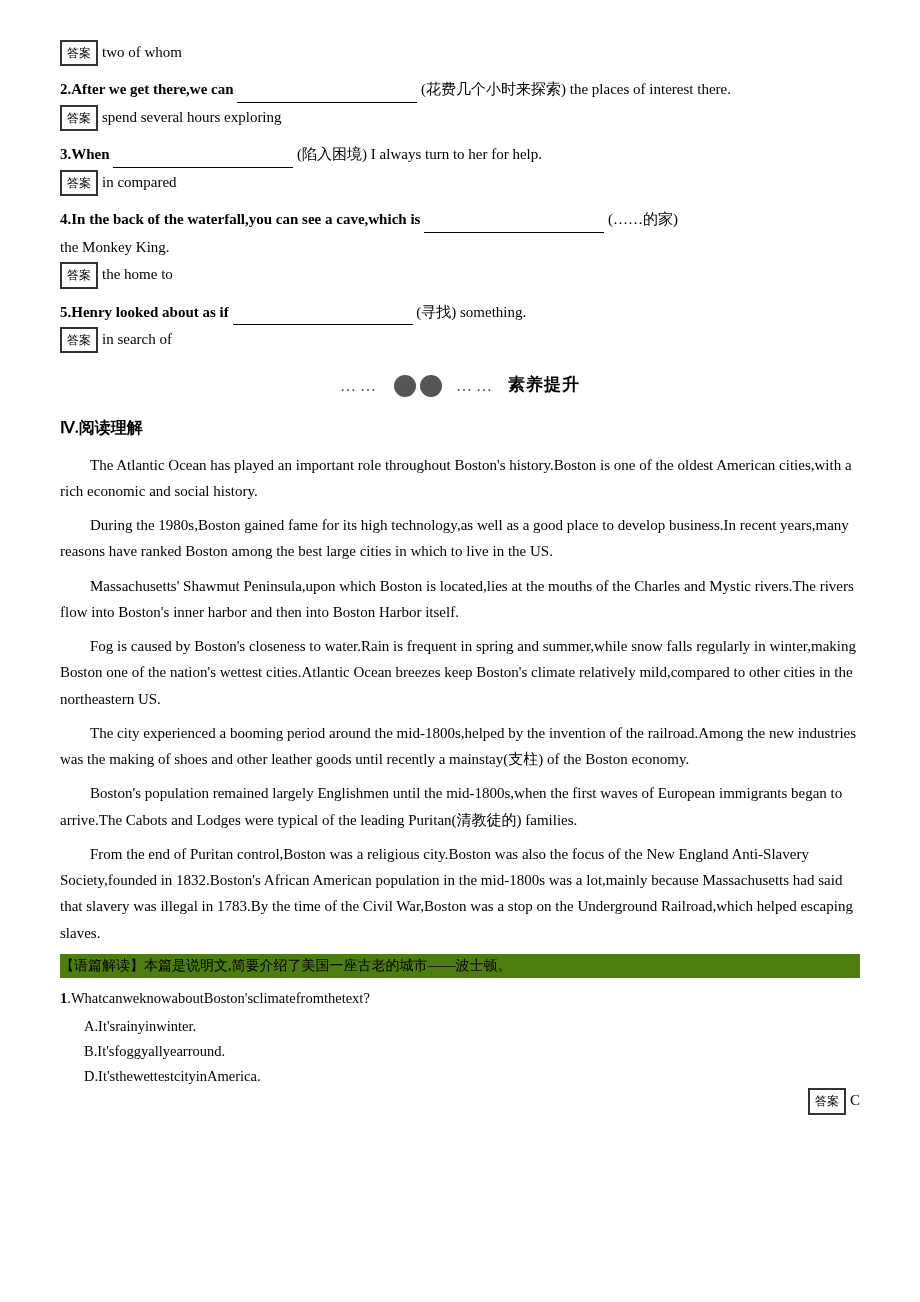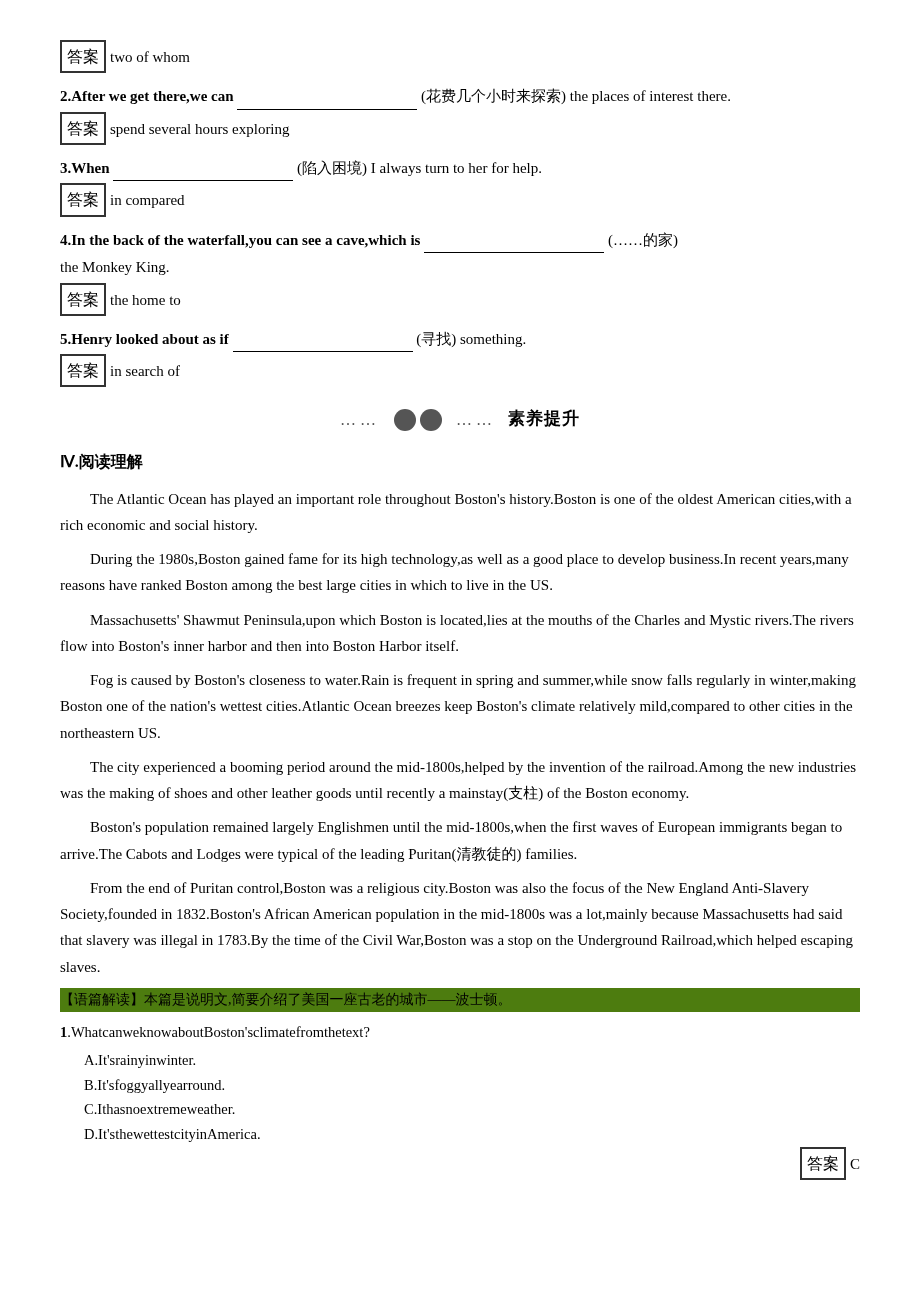--- a/index.html
+++ b/index.html
@@ -12,21 +12,21 @@
       font-family: "SimSun", "宋体", serif;
       font-size: 15px;
       color: #000000;
       padding: 40px 60px;
       line-height: 1.7;
     }
     .answer-box {
       display: inline-block;
       border: 2px solid #333;
       padding: 1px 5px;
-      font-size: 16px;
+      font-size: 12px;
       margin-right: 4px;
       background: #fff;
     }
     .question-line {
       margin-bottom: 2px;
     }
     .answer-line {
       margin-bottom: 10px;
     }
     .blank {
@@ -171,19 +171,18 @@
   <div class="paragraph">Boston's population remained largely Englishmen until the mid-1800s,when the first waves of European immigrants began to arrive.The Cabots and Lodges were typical of the leading Puritan(清教徒的) families.</div>
   <div class="paragraph">From the end of Puritan control,Boston was a religious city.Boston was also the focus of the New England Anti-Slavery Society,founded in 1832.Boston's African American population in the mid-1800s was a lot,mainly because Massachusetts had said that slavery was illegal in 1783.By the time of the Civil War,Boston was a stop on the Underground Railroad,which helped escaping slaves.</div>
 
   <div class="note-box">【语篇解读】本篇是说明文,简要介绍了美国一座古老的城市——波士顿。</div>
 
   <div class="question-item">
     <span class="bold-num">1</span><span>.WhatcanweknowaboutBoston'sclimatefromthetext?</span>
   </div>
   <span class="option">A.It'srainyinwinter.</span>
   <span class="option">B.It'sfoggyallyearround.</span>
-  <span class="option">C.Ithasnoextremeweather.</span>
   <span class="option">D.It'sthewettestcityinAmerica.</span>
 
   <div class="answer-line" style="margin-top:0;text-align:right;">
     <span class="answer-box">答案</span><span>C</span>
   </div>
 </div>
 
 </body></html>

